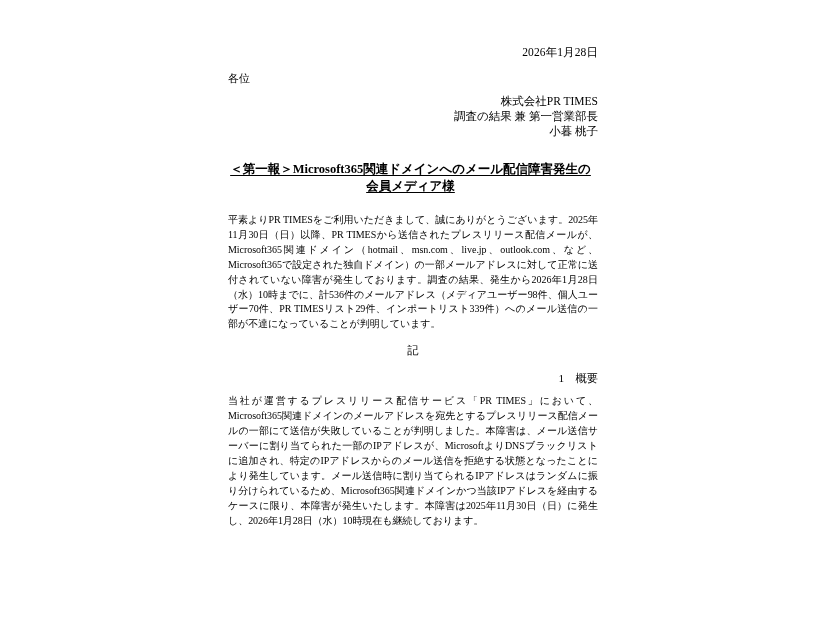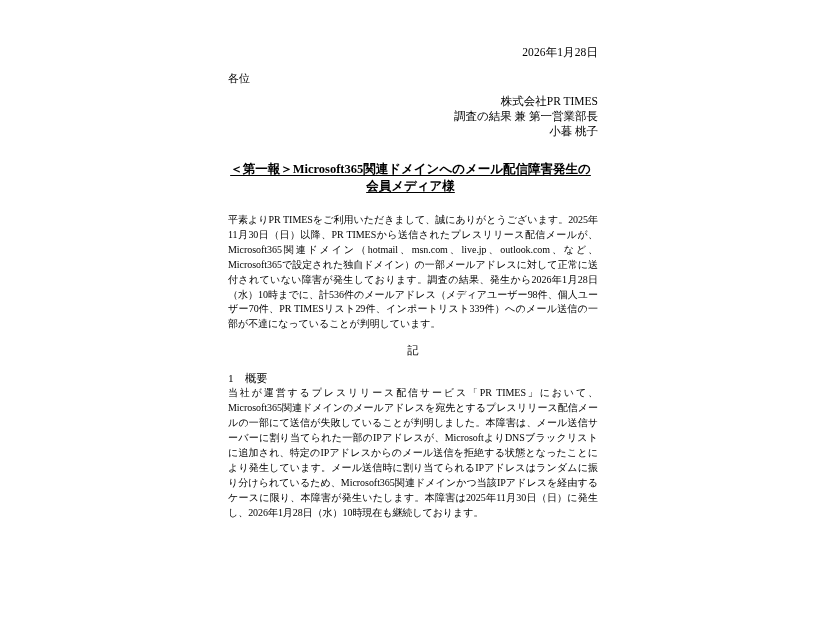--- a/index.html
+++ b/index.html
@@ -72,22 +72,23 @@
   .ki {
     text-align: center;
     font-size: 11.3px;
     line-height: 15px;
     margin: 6px 0 13px 0;
   }
 
   .section-heading {
     font-size: 11.3px;
     line-height: 15px;
-    margin: 0 0 0 0;
+    margin: 0 0 8px 0;
     white-space: pre;
+    text-align: right;
   }
 </style>
 </head>
 <body>
 
 <div class="page">
 
   <div class="doc-date">2026年1月28日</div>
 
   <div class="addressee">各位</div>

